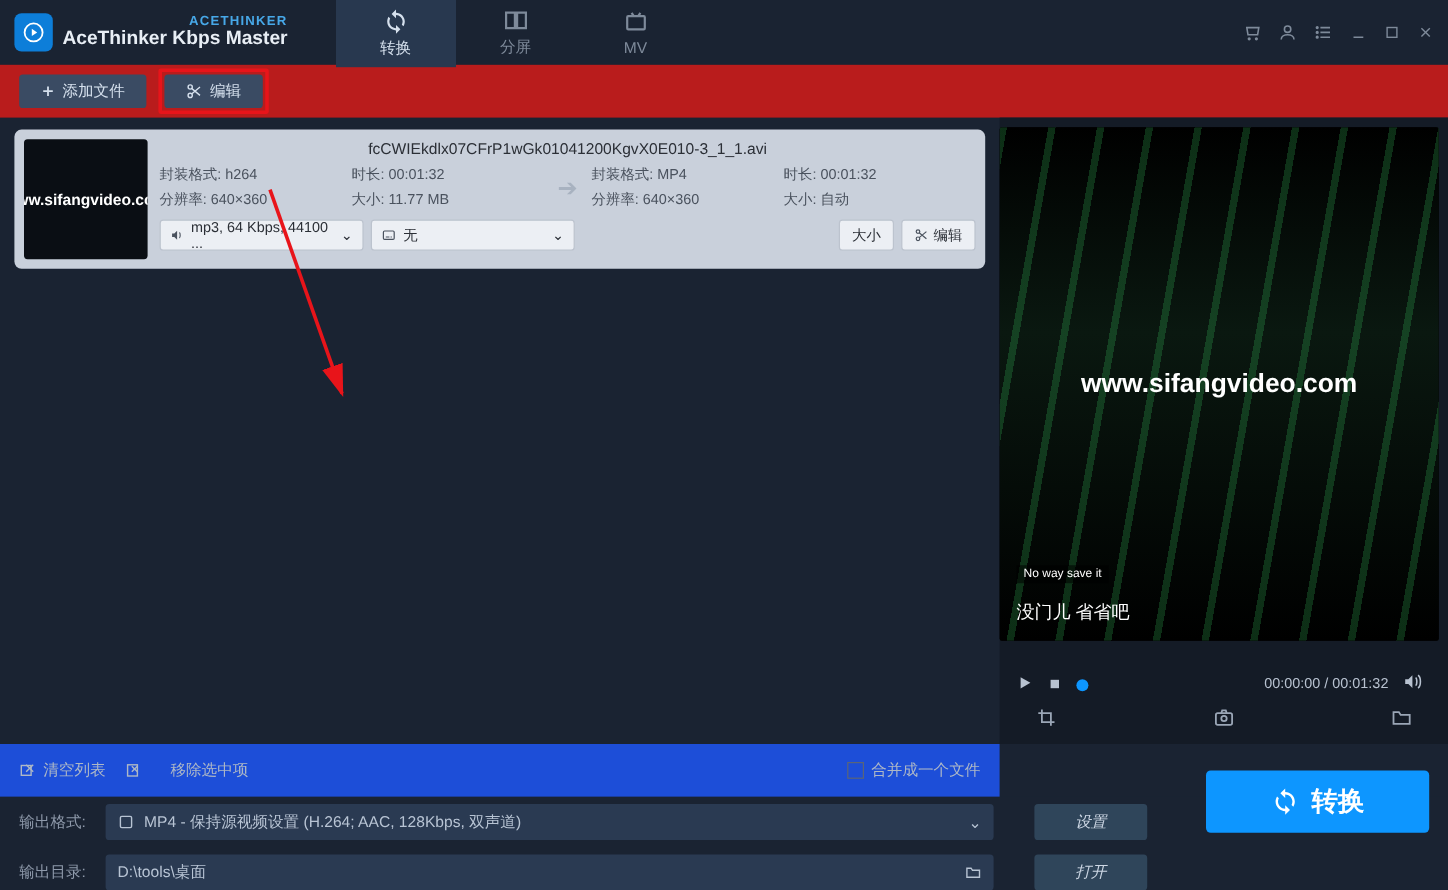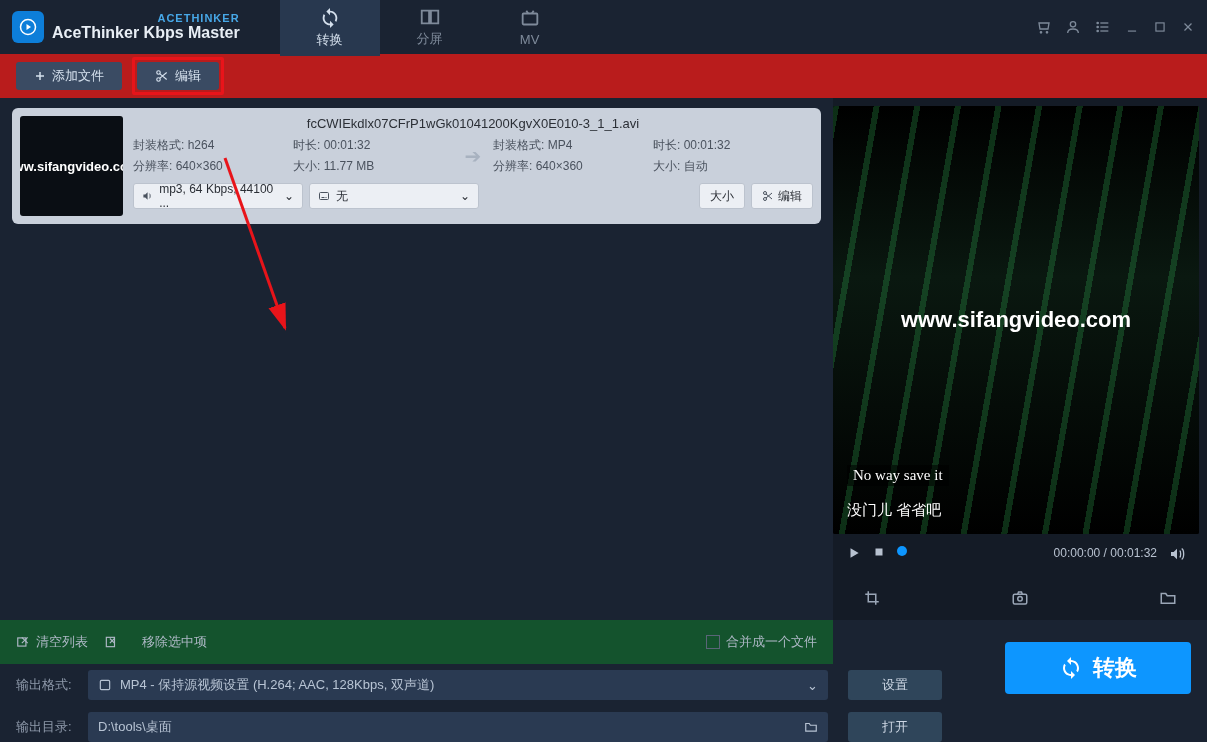--- a/index.html
+++ b/index.html
@@ -43,41 +43,41 @@
 
 
 .red-arrow { position: absolute; left: 0; top: 0; pointer-events: none; }
 
 
 .preview-pane { width: 374px; background: #141b26; display: flex; flex-direction: column; }
 .preview-video { flex: 1; background: #000; margin: 8px 8px 0 0; border-radius: 2px; position: relative; display: flex; align-items: center; justify-content: center; color: #fff; overflow: hidden; }
 .preview-video .stage { position:absolute; inset:0; background: linear-gradient(180deg,#000 0%,#0a1810 40%,#000 100%); }
 .preview-video .beams { position:absolute; inset:0; background: repeating-linear-gradient(100deg, rgba(70,255,120,0.18) 0 6px, transparent 6px 40px); }
 .preview-video .wm { position: absolute; font-weight: bold; font-size: 22px; color: #fff; }
-.preview-video .sub1 { position:absolute; left:14px; bottom:48px; background:rgba(0,0,0,0.55); padding:2px 6px; font-size:15px;font-family:Liberation Serif, serif; }
+.preview-video .sub1 { position:absolute; left:14px; bottom:48px; background:rgba(0,0,0,0.55); padding:2px 6px; font-size:10px; }
 .preview-video .sub2 { position:absolute; left:14px; bottom:14px; font-size:15px; }
-.play-controls { height: 42px; display: flex; align-items: flex-start; gap: 12px; padding: 12px 14px; color: #b8c2d0; font-size: 12px; margin-right: 8px; }
+.play-controls { height: 42px; display: flex; align-items: flex-end; gap: 12px; padding: 0 14px; color: #b8c2d0; font-size: 12px; margin-right: 8px; }
 .play-controls .time { margin-left: auto; }
 .play-controls svg { fill: currentColor; cursor: pointer; }
 .progress-dot { width:10px; height:10px; border-radius:50%; background:#0d96ff; }
 .preview-tools { height: 44px; display: flex; align-items: center; justify-content: space-between; padding: 0 30px; color: #9aa6b6; }
 .preview-tools span { cursor: pointer; }
 
 
-.list-bottom { height: 44px; background: #14532d; display: flex; align-items: center; padding: 0 16px; gap: 16px; font-size: 13px; color: #aeb8c6; }
+.list-bottom { height: 44px; background: #1d4ed8; display: flex; align-items: center; padding: 0 16px; gap: 16px; font-size: 13px; color: #aeb8c6; }
 .list-bottom .merge { margin-left: auto; display: flex; align-items: center; gap: 6px; }
 .chk { width:14px; height:14px; border:1px solid #5a6578; display:inline-block; }
 
 
 .footer { background: #1a2332; }
 .frow { display: flex; align-items: center; padding: 6px 16px; gap: 10px; font-size: 13px; }
 .flabel { width: 62px; color: #8e99aa; }
 .fselect { flex: 1; max-width: 740px; height: 30px; background: #2a3a52; border-radius: 3px; display: flex; align-items: center; padding: 0 10px; color: #b8c4d4; gap: 8px; cursor: pointer; }
 .fselect .chev { margin-left: auto; }
-.fbtn { width: 94px; height: 30px; background: #2f455a; color: #cdd7e4; border: none; border-radius: 3px; cursor: pointer; font-size: 13px; margin-left: 10px; }
+.fbtn { width: 94px; height: 30px; background: #2f455a; color: #cdd7e4; border: none; border-radius: 3px; cursor: pointer; font-size: 13px; margin-left: 24px; font-style: italic; }
 .convert-btn { position: absolute; right: 16px; bottom: 48px; width: 186px; height: 52px; background: #0d96ff; color: #fff; font-size: 22px; font-weight: bold; border: none; border-radius: 4px; display: flex; align-items: center; justify-content: center; gap: 10px; cursor: pointer; }
 
 svg { display: block; }
 </style>
 </head>
 <body>
 
 <div class="header">
   <div class="logo">
     <div class="logo-icon">

